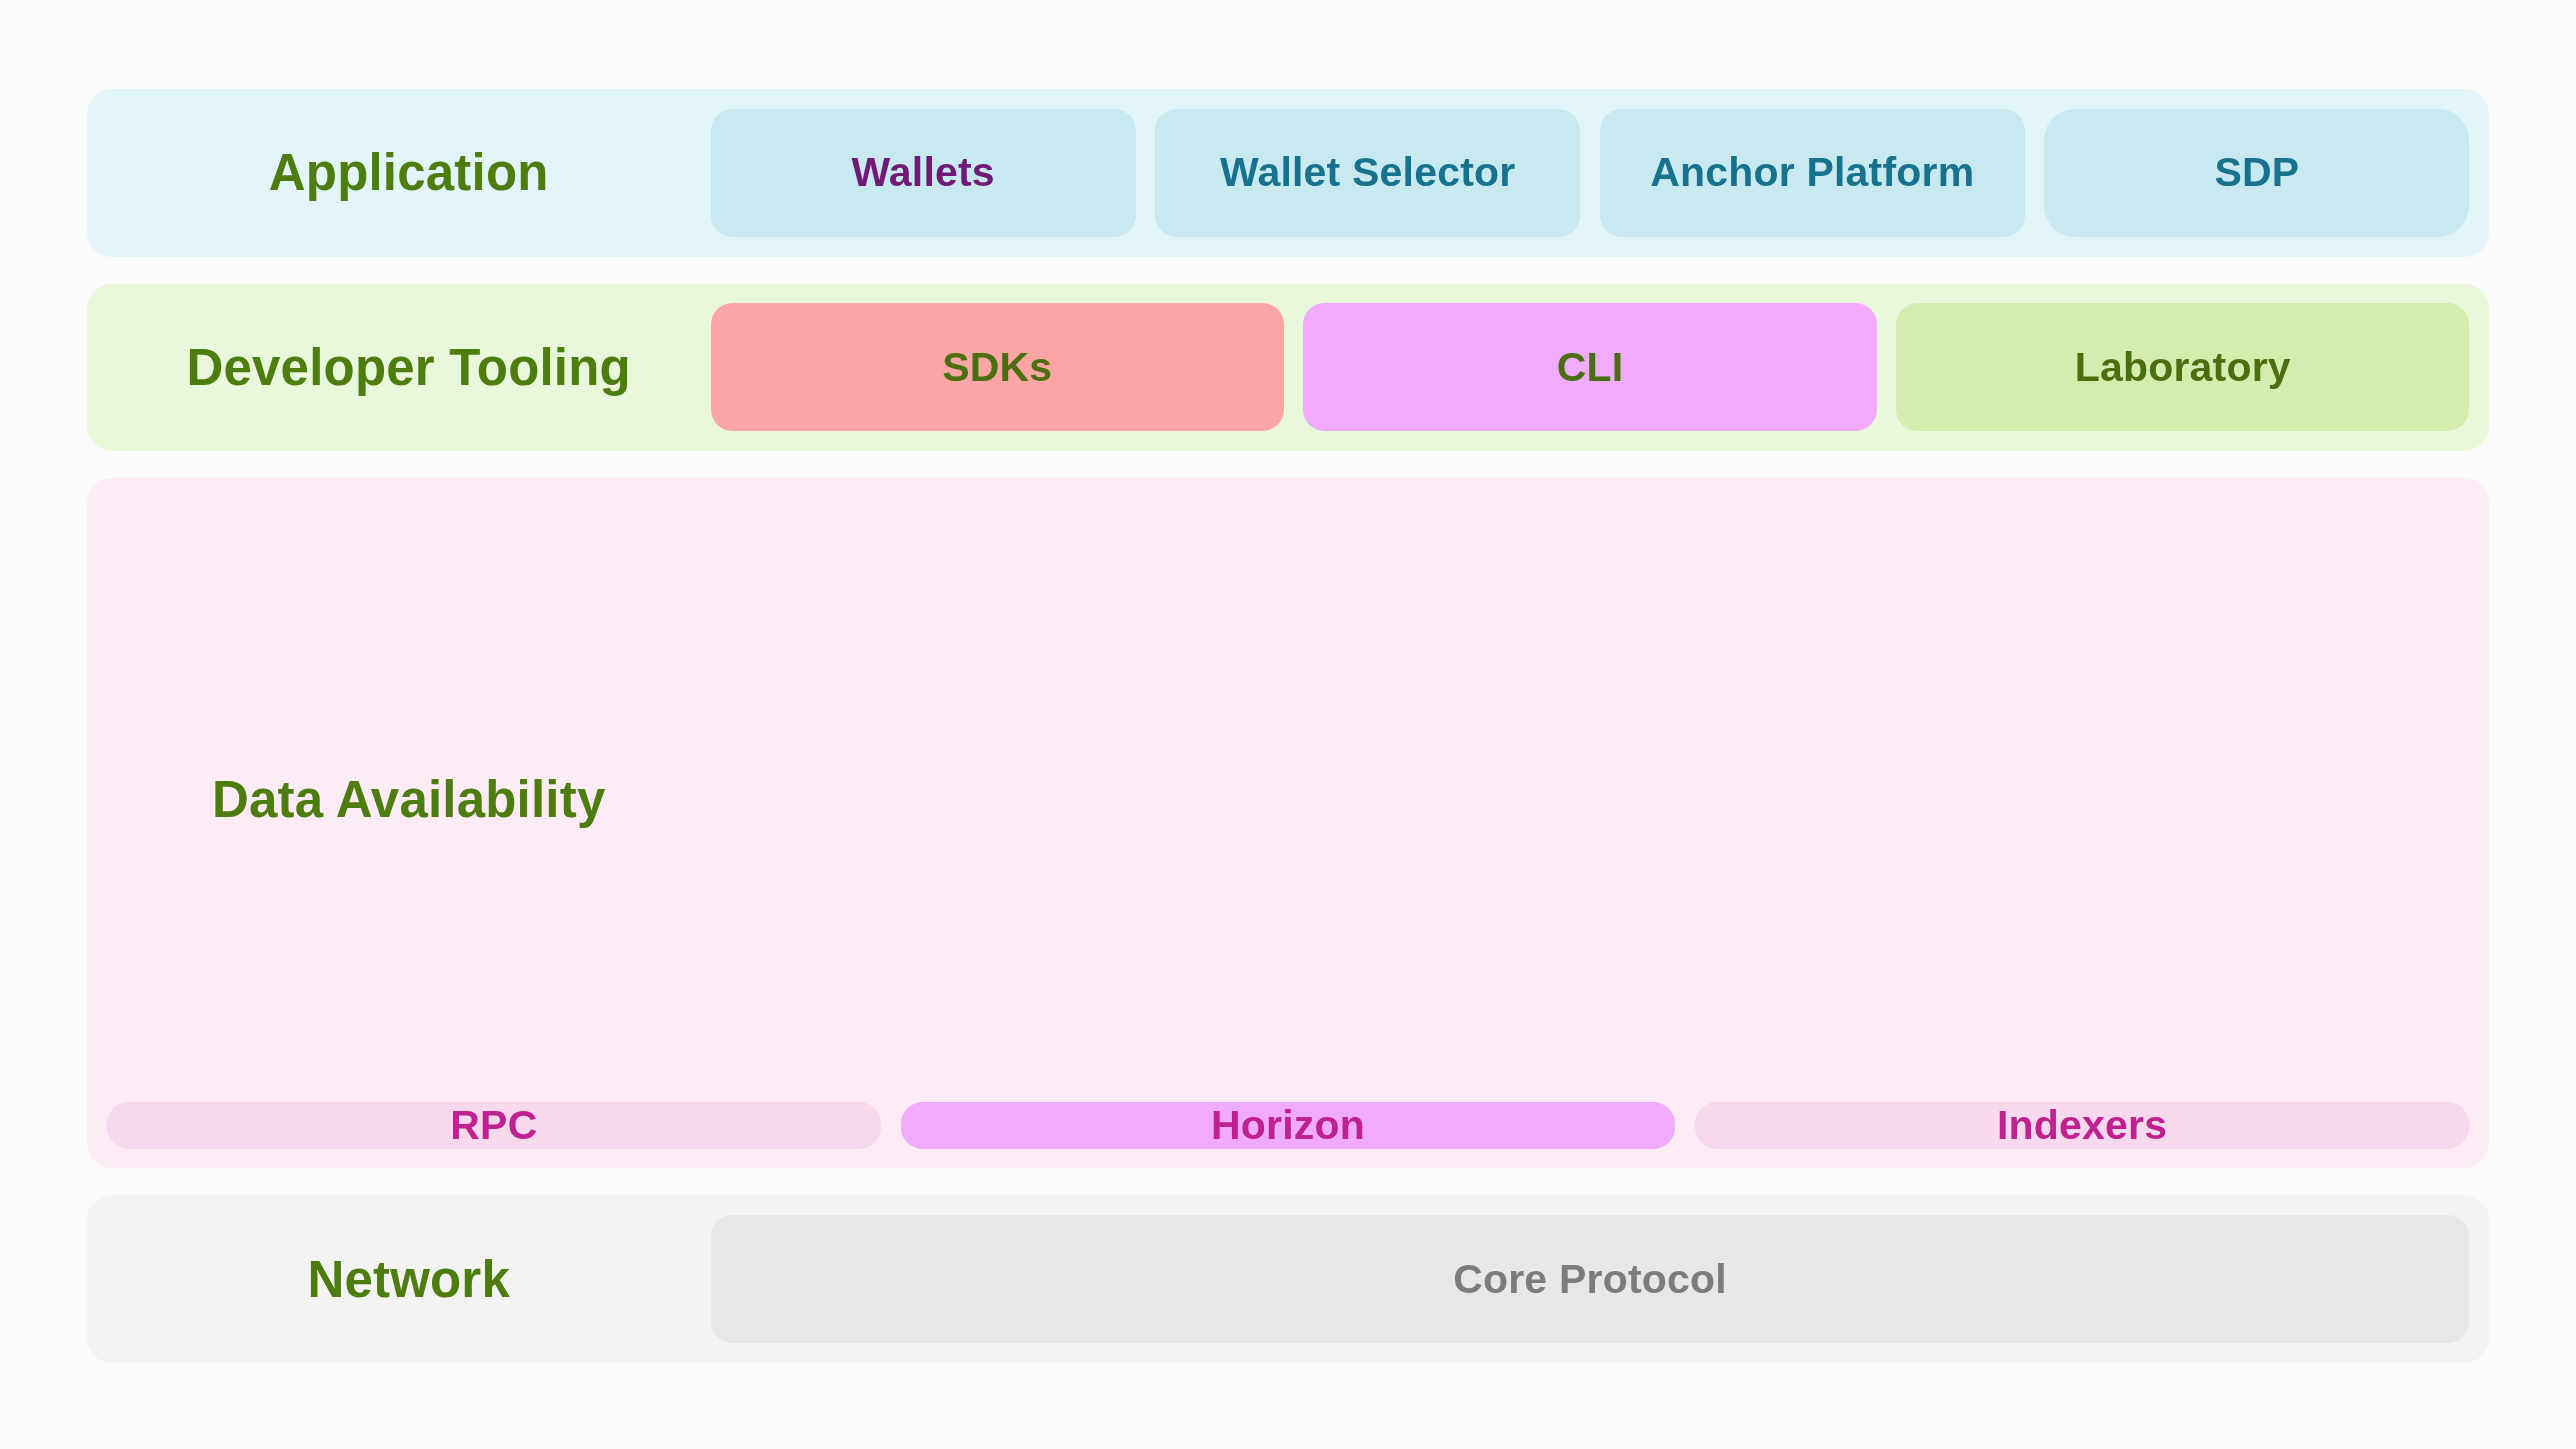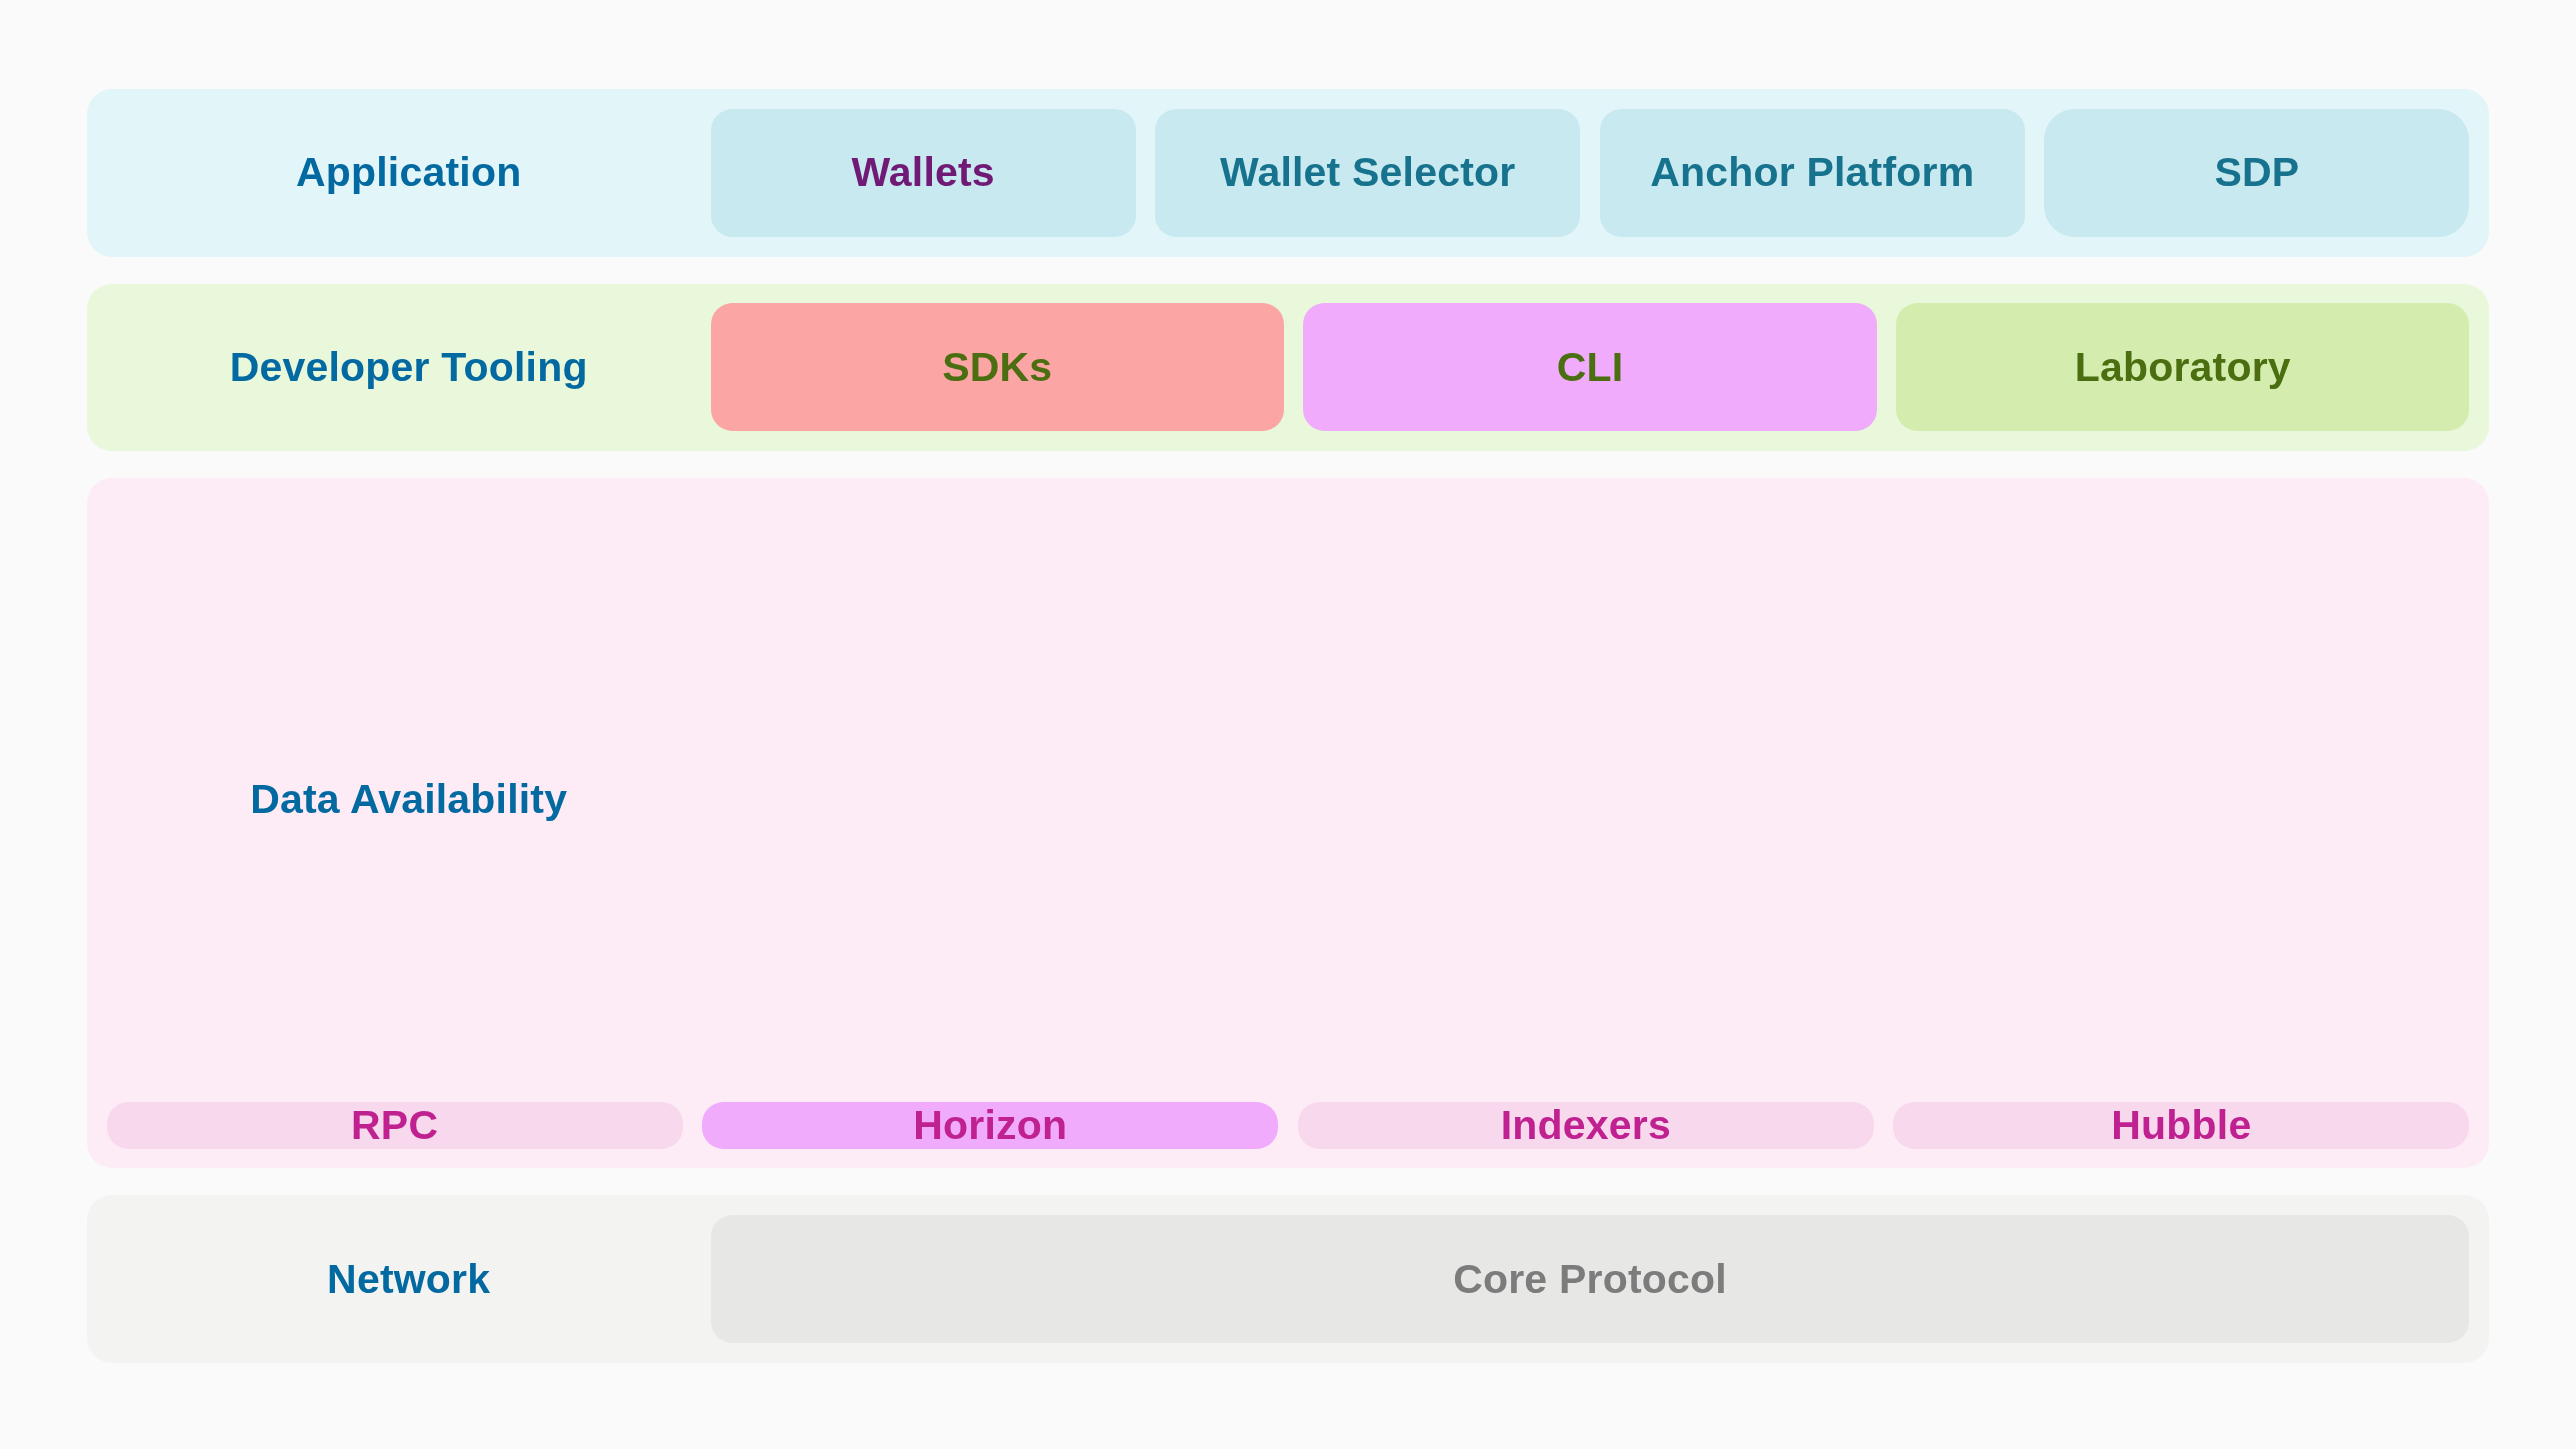--- a/index.html
+++ b/index.html
@@ -31,23 +31,23 @@
     border-radius: 25px;
     padding: 19.7px;
     box-sizing: border-box;
   }
   .layer-label {
     width: 604px;
     flex: 0 0 604px;
     display: flex;
     align-items: center;
     justify-content: center;
-    font-size: 41px;
+    font-size: 51px;
     font-weight: 700;
-    color: #0369a1;
+    color: #4d7c0f;
     letter-spacing: 0.2px;
   }
   .layer-boxes {
     flex: 1;
     display: flex;
     gap: 19.7px;
   }
   .component-box {
     flex: 1;
     display: flex;
@@ -83,21 +83,20 @@
       <div class="component-box" style="background-color: rgb(212, 237, 174); color: rgb(74, 110, 16);">Laboratory</div>
     </div>
   </section>
 
   <section class="layer-row" style="background-color: rgb(253, 236, 246); flex-direction: column;">
     <div class="layer-label">Data Availability</div>
     <div class="layer-boxes">
       <div class="component-box" style="background-color: rgb(248, 216, 236); color: rgb(192, 33, 144);">RPC</div>
       <div class="component-box" style="background-color: #f0abfc; color: rgb(192, 33, 144);">Horizon</div>
       <div class="component-box" style="background-color: rgb(248, 216, 236); color: rgb(192, 33, 144);">Indexers</div>
-      <div class="component-box" style="background-color: rgb(248, 216, 236); color: rgb(192, 33, 144);">Hubble</div>
     </div>
   </section>
 
   <section class="layer-row" style="background-color: rgb(243, 243, 242);">
     <div class="layer-label">Network</div>
     <div class="layer-boxes">
       <div class="component-box" style="background-color: rgb(231, 231, 230); color: rgb(124, 124, 124);">Core Protocol</div>
     </div>
   </section>
 

